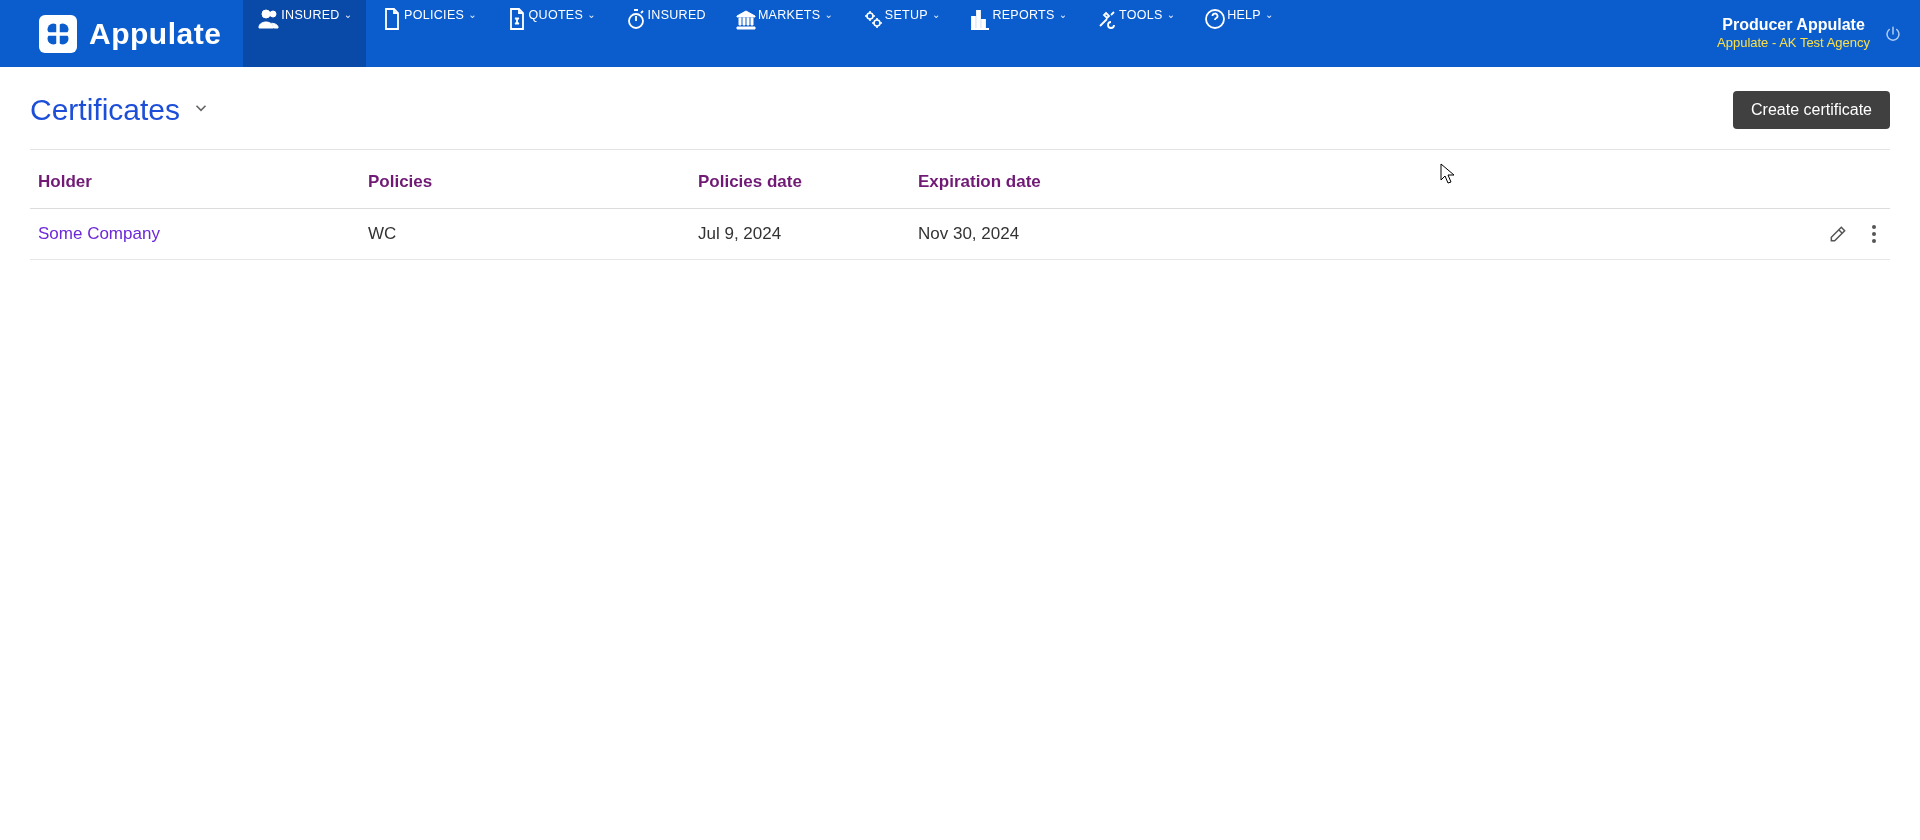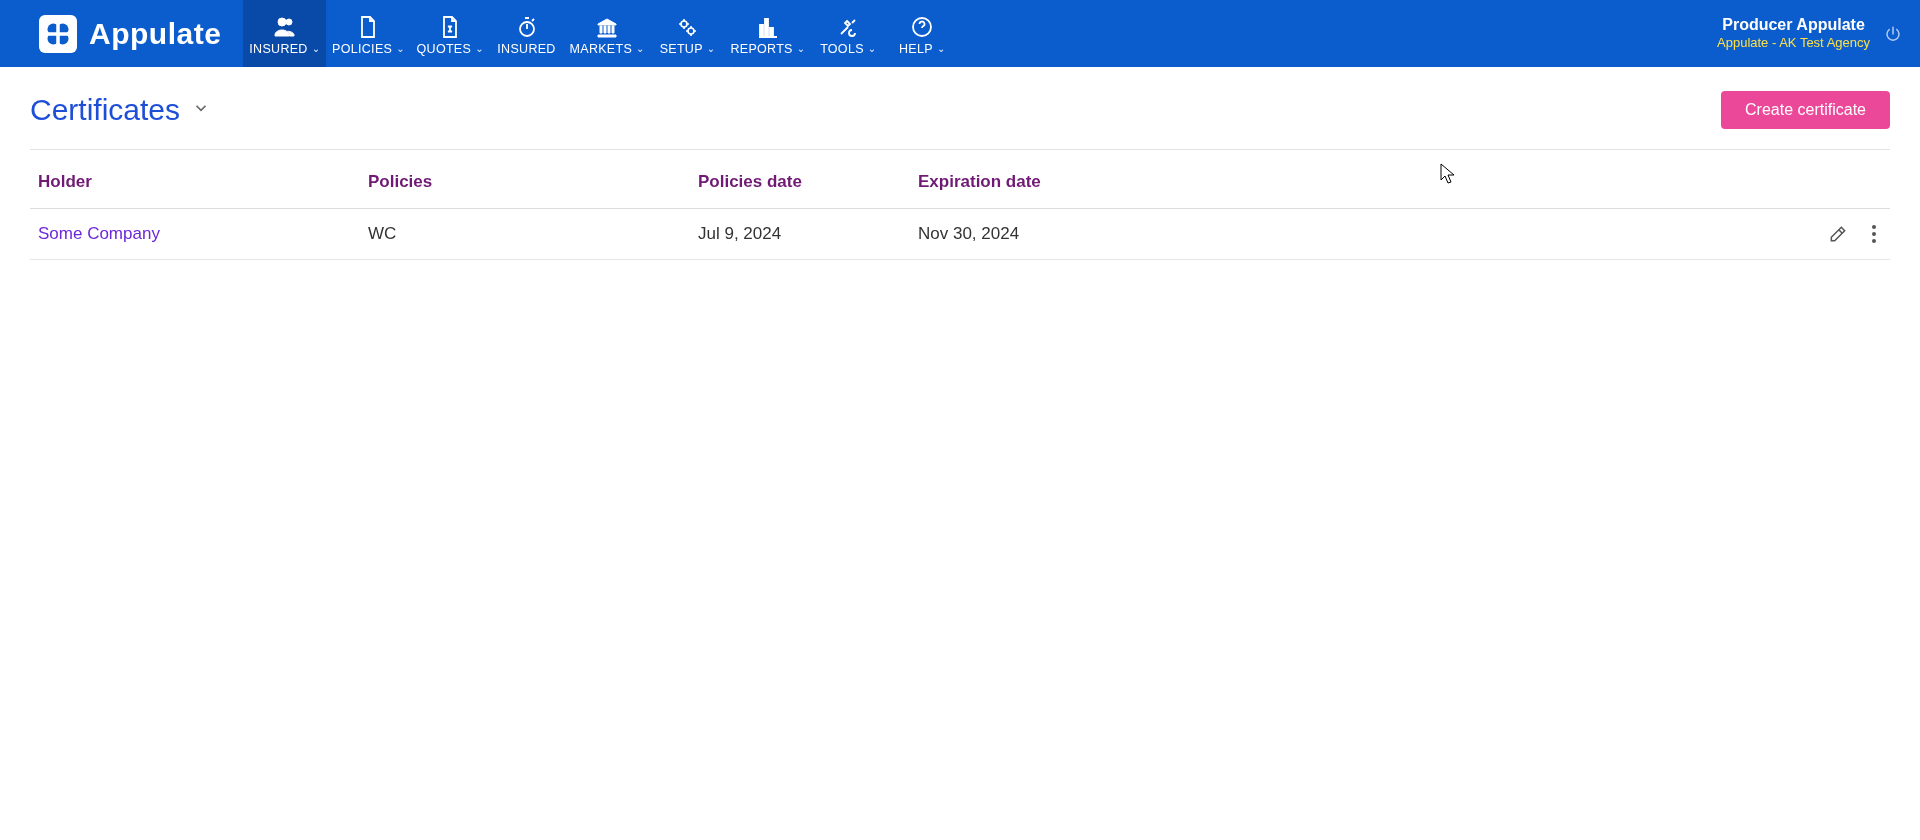--- a/index.html
+++ b/index.html
@@ -36,24 +36,24 @@
   .logo-mark svg { width: 28px; height: 28px; }
   .logo-text {
     font-size: 30px;
     font-weight: 600;
     letter-spacing: .5px;
   }
 
   .nav-items { display: flex; }
   .nav-item {
     display: flex;
-    flex-direction: column;
-    align-items: center;
+    flex-direction: row;
+    align-items: flex-start;
     justify-content: center;
-    padding: 6px 6px 4px;
+    padding: 6px 14px 4px;
     min-width: 74px;
     cursor: pointer;
     position: relative;
   }
   .nav-item.active { background: #0949a8; }
   .nav-icon { height: 26px; display:flex; align-items:center; justify-content:center; }
   .nav-icon svg { width: 24px; height: 24px; fill: #fff; stroke:#fff; }
   .nav-label-row { display:flex; align-items:center; gap:4px; margin-top:2px; }
   .nav-label { font-size: 12.5px; font-weight:500; letter-spacing:.3px; }
   .chev { font-size:10px; line-height:1; opacity:.9; }
@@ -79,25 +79,25 @@
     align-items:center;
     justify-content:space-between;
     padding-bottom: 20px;
     border-bottom: 1px solid #e3e3e3;
   }
   .page-title-block { display:flex; align-items:center; gap:12px; }
   .page-title { font-size:30px; font-weight:500; color:#1d4ed8; }
   .title-chev { cursor:pointer; }
   .title-chev svg{ width:18px; height:18px; stroke:#666; fill:none; stroke-width:2.2;}
   .create-btn {
-    background:#ec4899;
+    background:#404040;
     color:#fff;
     border:none;
     border-radius:4px;
-    padding:10px 24px;
+    padding:10px 18px;
     font-size:16px;
     cursor:pointer;
   }
 
   
   table.cert-table {
     width:100%;
     border-collapse:collapse;
     margin-top:6px;
   }

